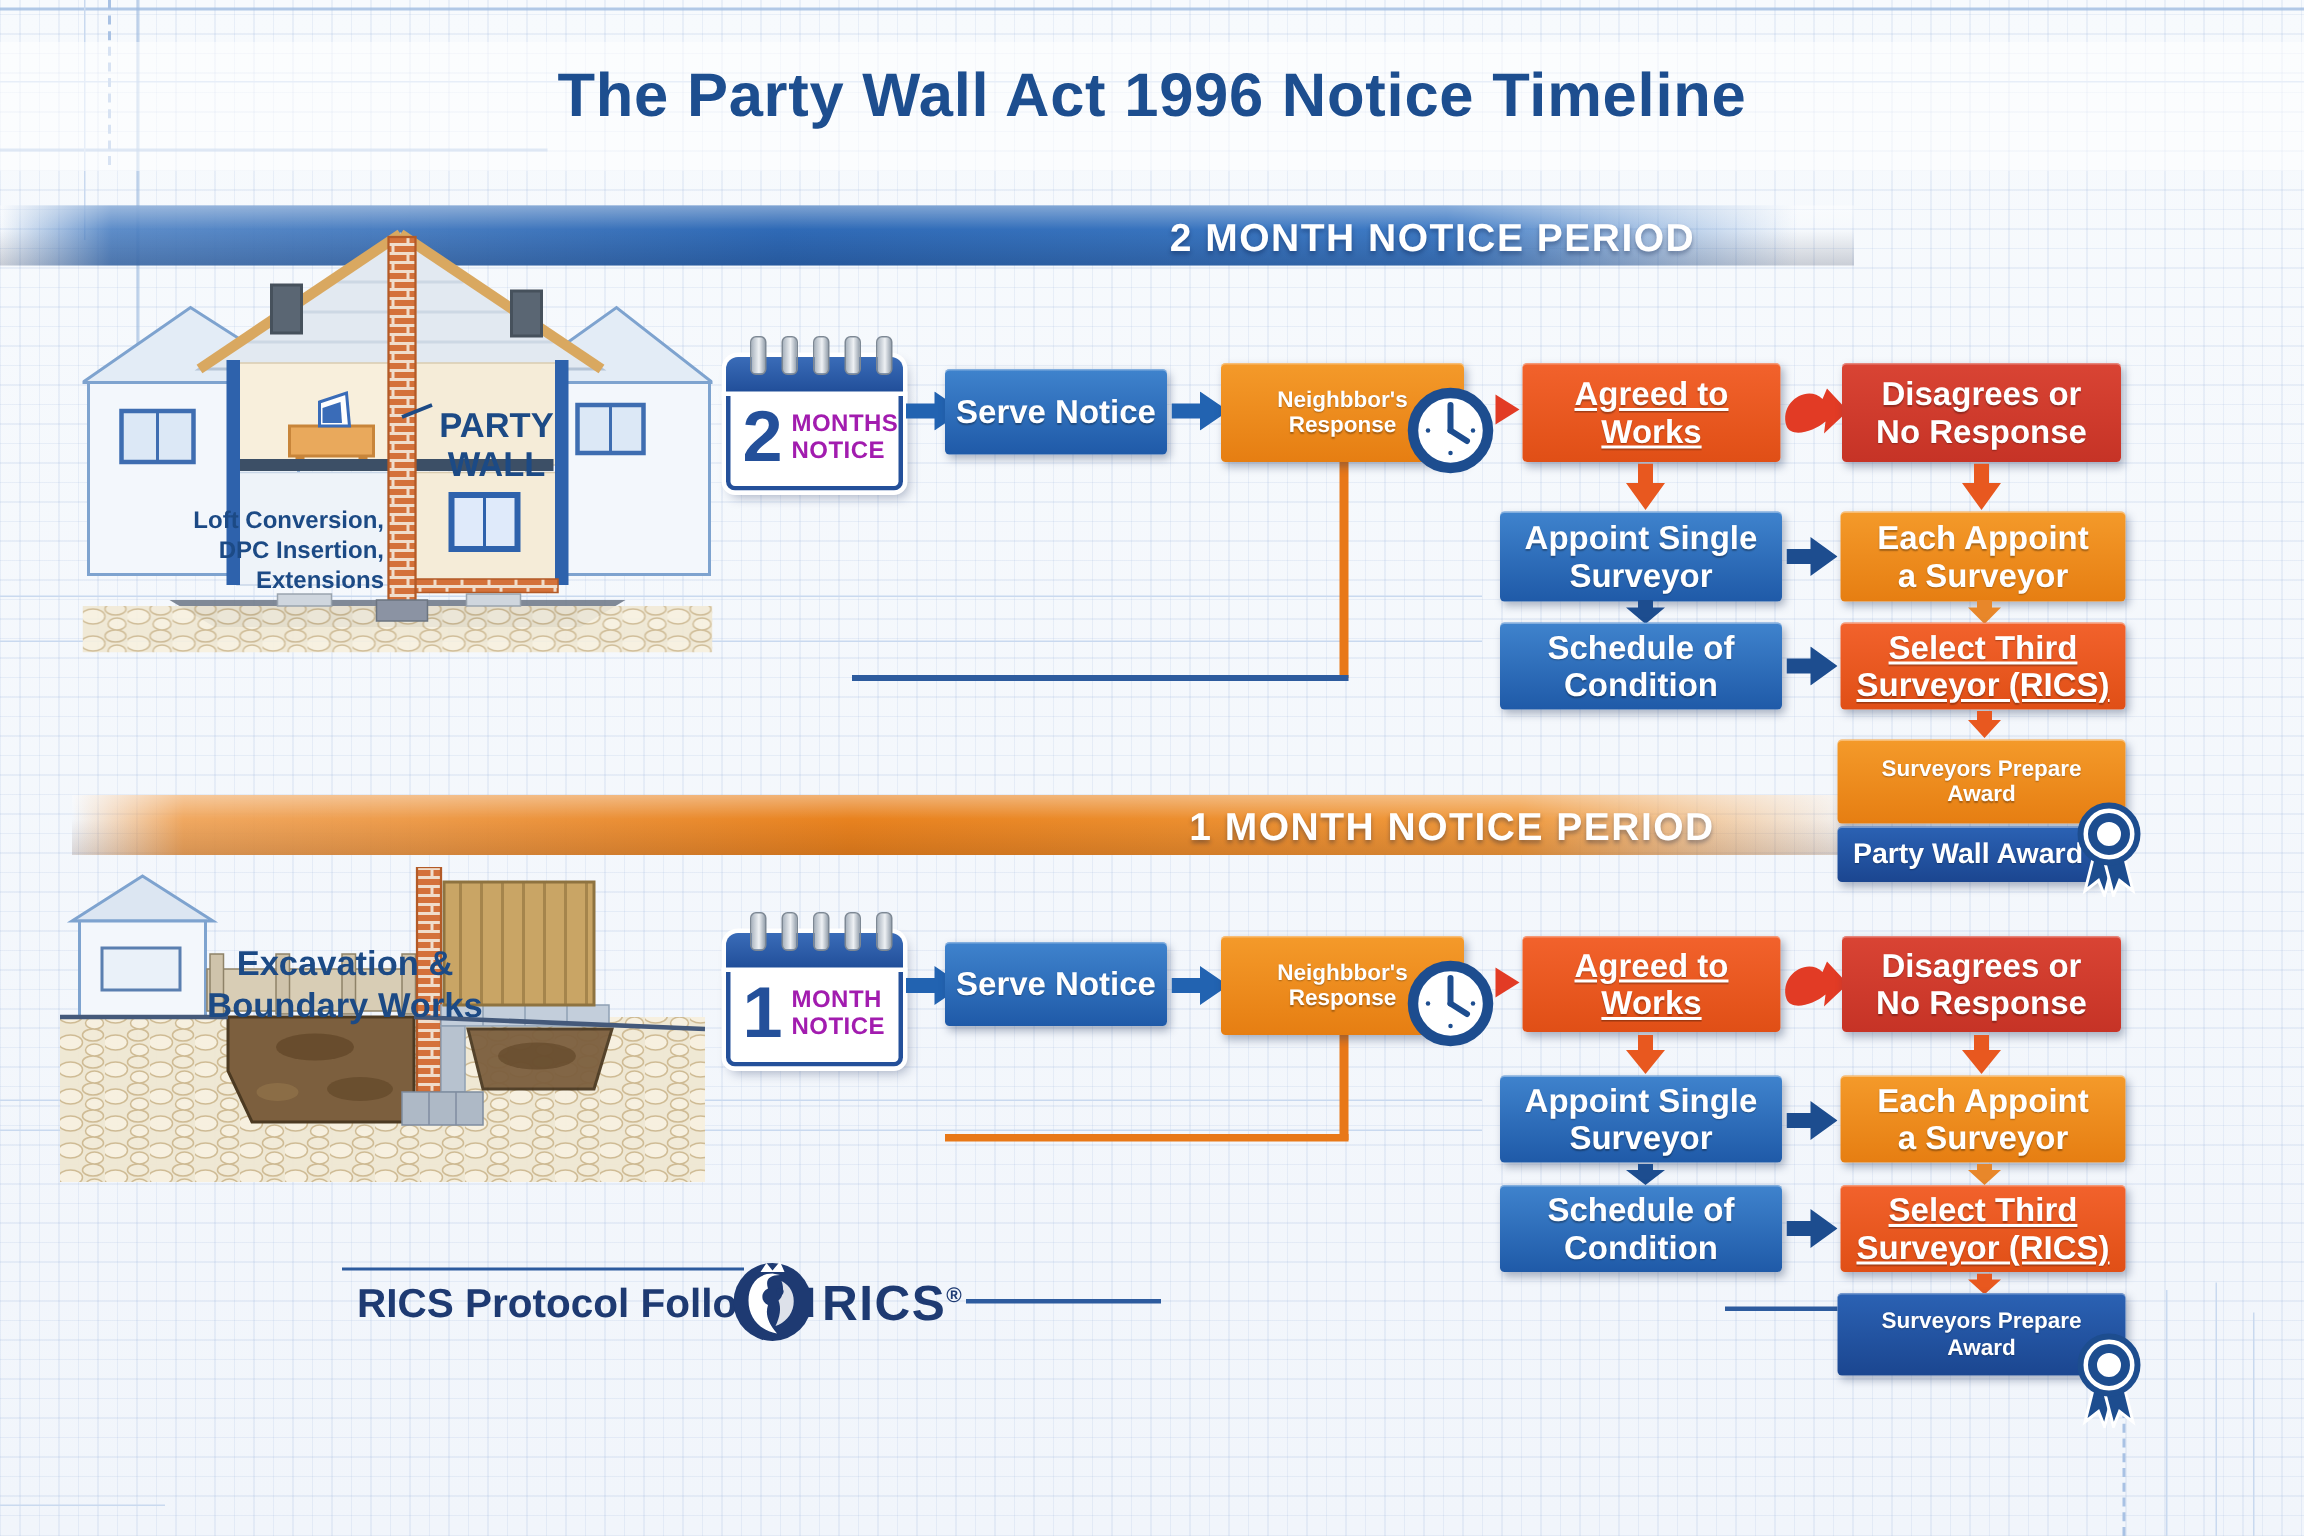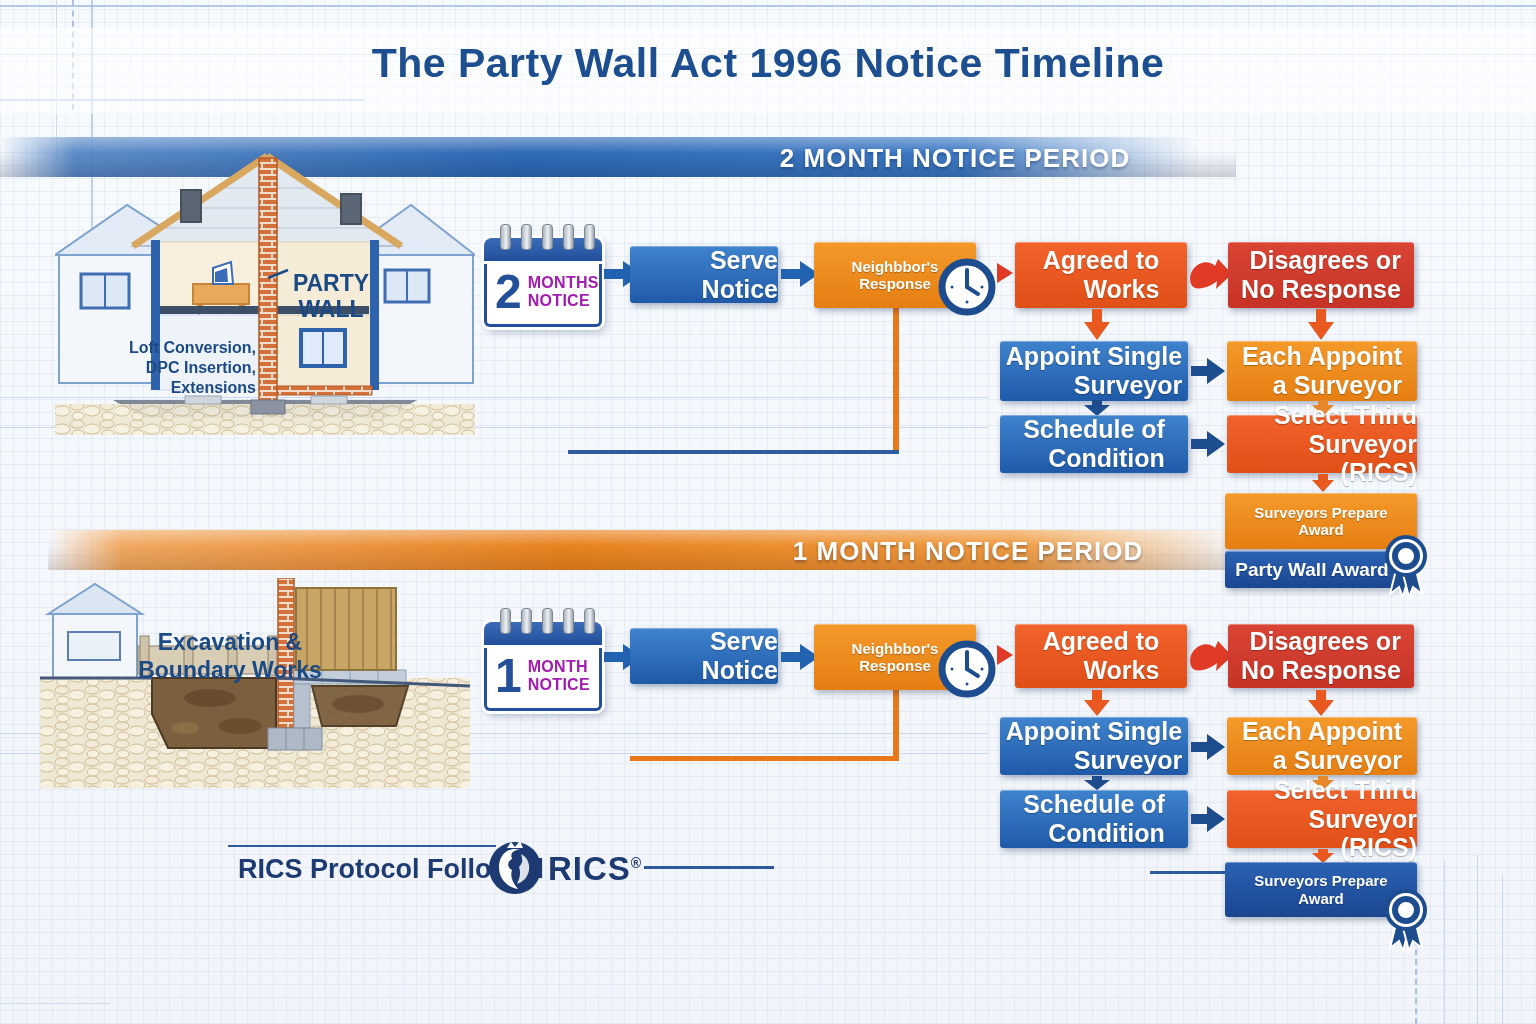--- a/index.html
+++ b/index.html
@@ -26,24 +26,24 @@
      linear-gradient(90deg, rgba(240,160,80,0) 0%, rgba(240,160,80,.9) 6%, #e8821f 42%, #f09a3e 78%, rgba(245,190,130,0) 97%); margin-left: 48px;}
   .banner-text{position:absolute;top:6px;transform:translateX(-50%);color:#fff;font-size:26px;font-weight:bold;
     letter-spacing:1px;text-shadow:0 2px 3px rgba(0,20,60,.35);white-space:nowrap;}
   
   .box{position:absolute;display:flex;align-items:center;justify-content:center;text-align:center;
     color:#fff;font-weight:bold;border-radius:3px;z-index:2;
     box-shadow:2px 3px 6px rgba(30,50,90,.35), inset 0 1px 0 rgba(255,255,255,.35);}
   .box span{white-space:pre-line;line-height:1.15;text-shadow:0 1px 1px rgba(0,0,0,.3);}
   .b-blue{background:linear-gradient(180deg,#3f83cd,#1f5aa8);}
   .b-orange{background:linear-gradient(180deg,#f49a2a,#e67e12);}
-  .b-ored{background:linear-gradient(180deg,#f2622c,#e04f16);}
+  .b-ored{background:linear-gradient(180deg,#f2622c,#e04f16);text-decoration:underline;}
   .b-red{background:linear-gradient(180deg,#d94434,#c63326);}
   .b-navy{background:linear-gradient(180deg,#2b62b4,#1b4690);justify-content:center;}
-  .f21{font-size:25px;text-align:right;} .f20{font-size:15px;} .f19{font-size:19px;}
+  .f21{font-size:22px;} .f20{font-size:15px;} .f19{font-size:19px;}
   
   .conn{position:absolute;z-index:1;}
   
   .cal{position:absolute;width:118px;z-index:2;}
   .cal-rings{display:flex;gap:10px;padding-left:16px;position:relative;z-index:3;}
   .cal-rings i{display:block;width:9px;height:24px;background:linear-gradient(90deg,#aab4bf,#eef1f4 55%,#98a3af);
     border:1px solid #7d8894;border-radius:4px;}
   .cal-head{height:26px;margin-top:-12px;background:linear-gradient(180deg,#3a6cb8,#1e4b96);
     border-radius:8px 8px 0 0;box-shadow:0 0 0 3px #fff, 3px 4px 8px rgba(20,40,90,.3);position:relative;z-index:2;}
   .cal-body{background:#fff;border:3px solid #24509a;border-top:none;border-radius:0 0 6px 6px;

